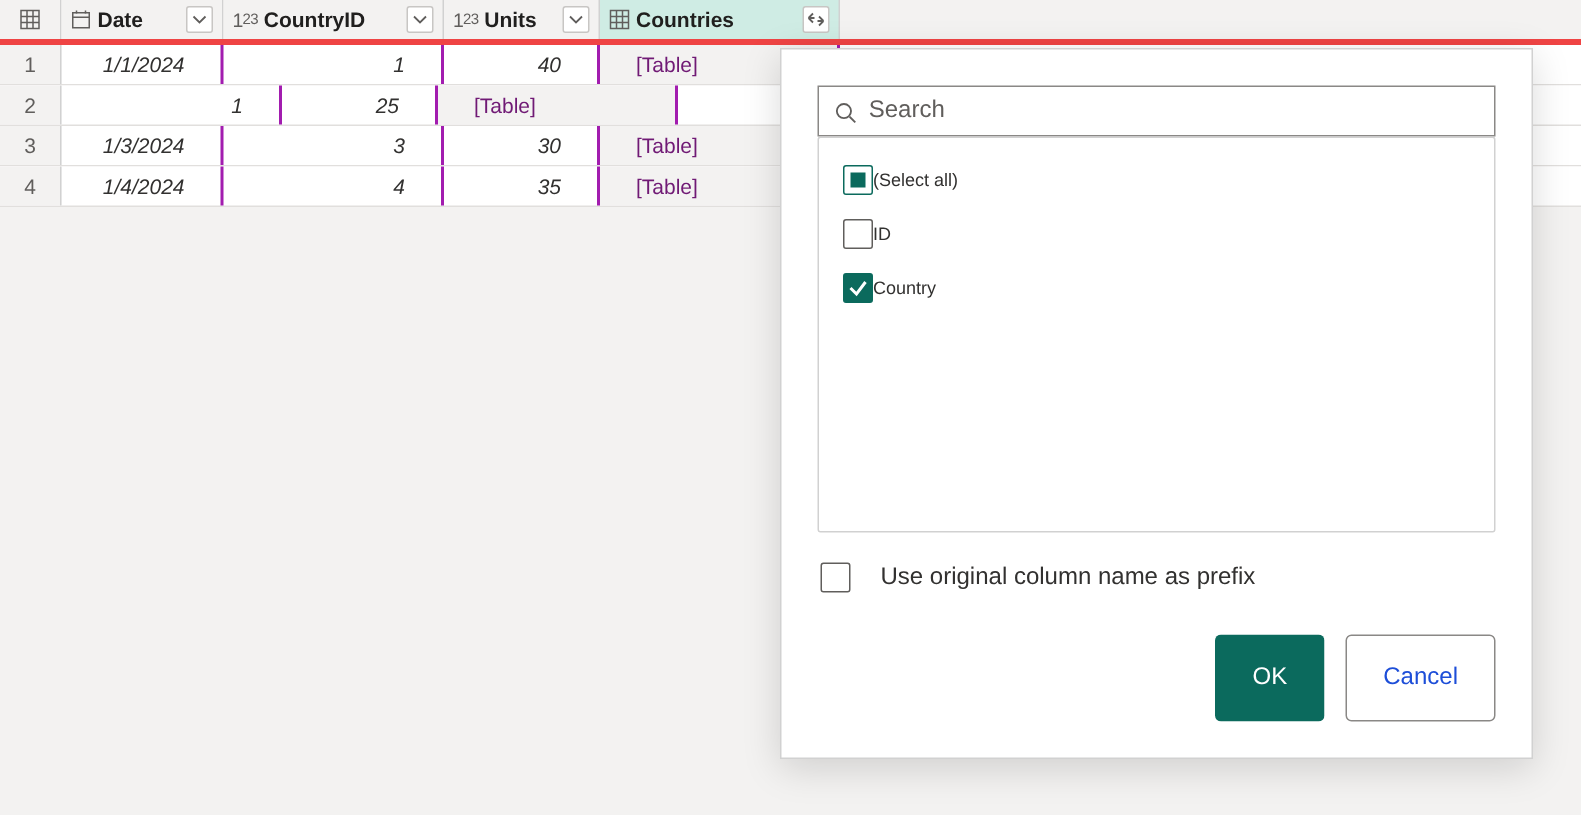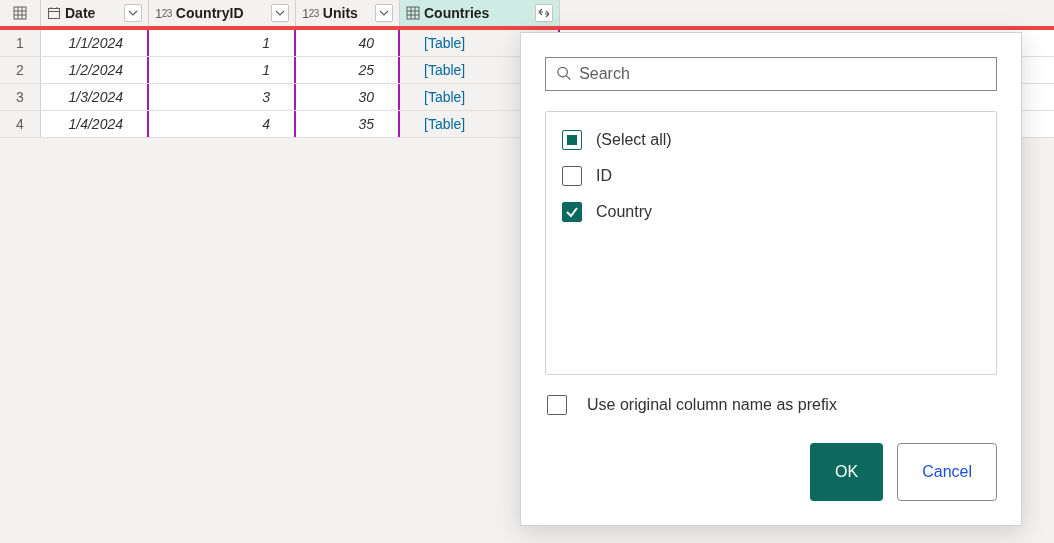--- a/index.html
+++ b/index.html
@@ -93,21 +93,21 @@
       display: flex;
       align-items: flex-start;
     }
     .cell .val {
       width: 100%;
     }
     .cell-date .val { font-style: italic; text-align: right; }
     .cell-countryid .val { font-style: italic; text-align: right; }
     .cell-units .val { font-style: italic; text-align: right; }
     .cell-countries { background: #f3f2f1; }
-    .cell-countries .val { color: #0369a1; }
+    .cell-countries .val { color: #701a75; }
 
     .type-prefix {
       font-size: 13px;
       color: #605e5c;
       letter-spacing: -0.5px;
     }
     .type-prefix sup { font-size: 10px; }
     .type-prefix sub { font-size: 10px; }
 
     
@@ -118,26 +118,25 @@
       width: 502px;
       background: #fff;
       border: 1px solid #d1d1d1;
       box-shadow: 0 6px 24px rgba(0,0,0,.15);
       padding: 24px;
       display: flex;
       flex-direction: column;
     }
     .search-box {
       display: flex;
-      align-items: flex-start;
+      align-items: flex-end;
       border: 1px solid #8a8886;
       border-radius: 0;
       padding: 7px 10px;
       gap: 8px;
-      margin-bottom: 20px;
     }
     .search-box input {
       border: none;
       outline: none;
       font-size: 16px;
       width: 100%;
       color: #323130;
     }
     .search-box input::placeholder {
       color: #605e5c;
@@ -146,23 +145,22 @@
       border: 1px solid #d1d1d1;
       border-radius: 2px;
       height: 264px;
       padding: 10px 14px;
       margin-bottom: 20px;
       overflow-y: auto;
     }
     .column-item {
       display: flex;
       align-items: center;
-      gap: 14px;
       padding: 8px 2px;
-      font-size: 16px;
+      font-size: 12px;
     }
     .checkbox {
       width: 20px;
       height: 20px;
       border: 1px solid #605e5c;
       border-radius: 2px;
       display: flex;
       align-items: center;
       justify-content: center;
       cursor: pointer;
@@ -300,23 +298,20 @@
         </div>
         <div class="cell cell-units col-units">
           <span class="val">40</span>
         </div>
         <div class="cell cell-countries col-countries">
           <span class="val">[Table]</span>
         </div>
       </div>
       <div class="grid-row">
         <div class="row-num">2</div>
-        <div class="cell cell-date col-date">
-          <span class="val">1/2/2024</span>
-        </div>
         <div class="cell cell-countryid col-countryid">
           <span class="val">1</span>
         </div>
         <div class="cell cell-units col-units">
           <span class="val">25</span>
         </div>
         <div class="cell cell-countries col-countries">
           <span class="val">[Table]</span>
         </div>
       </div>

